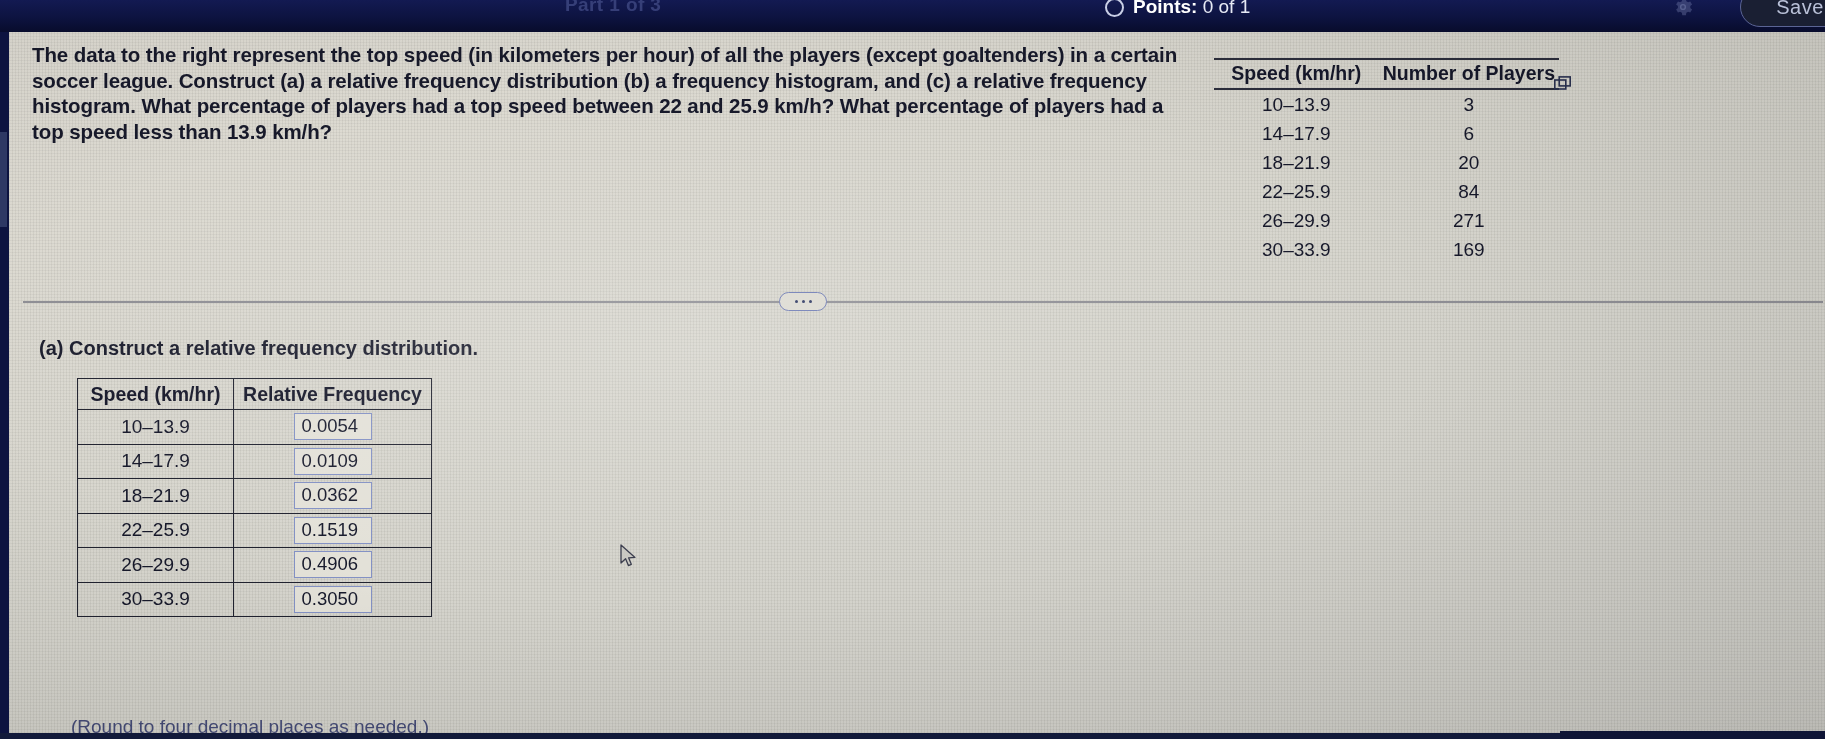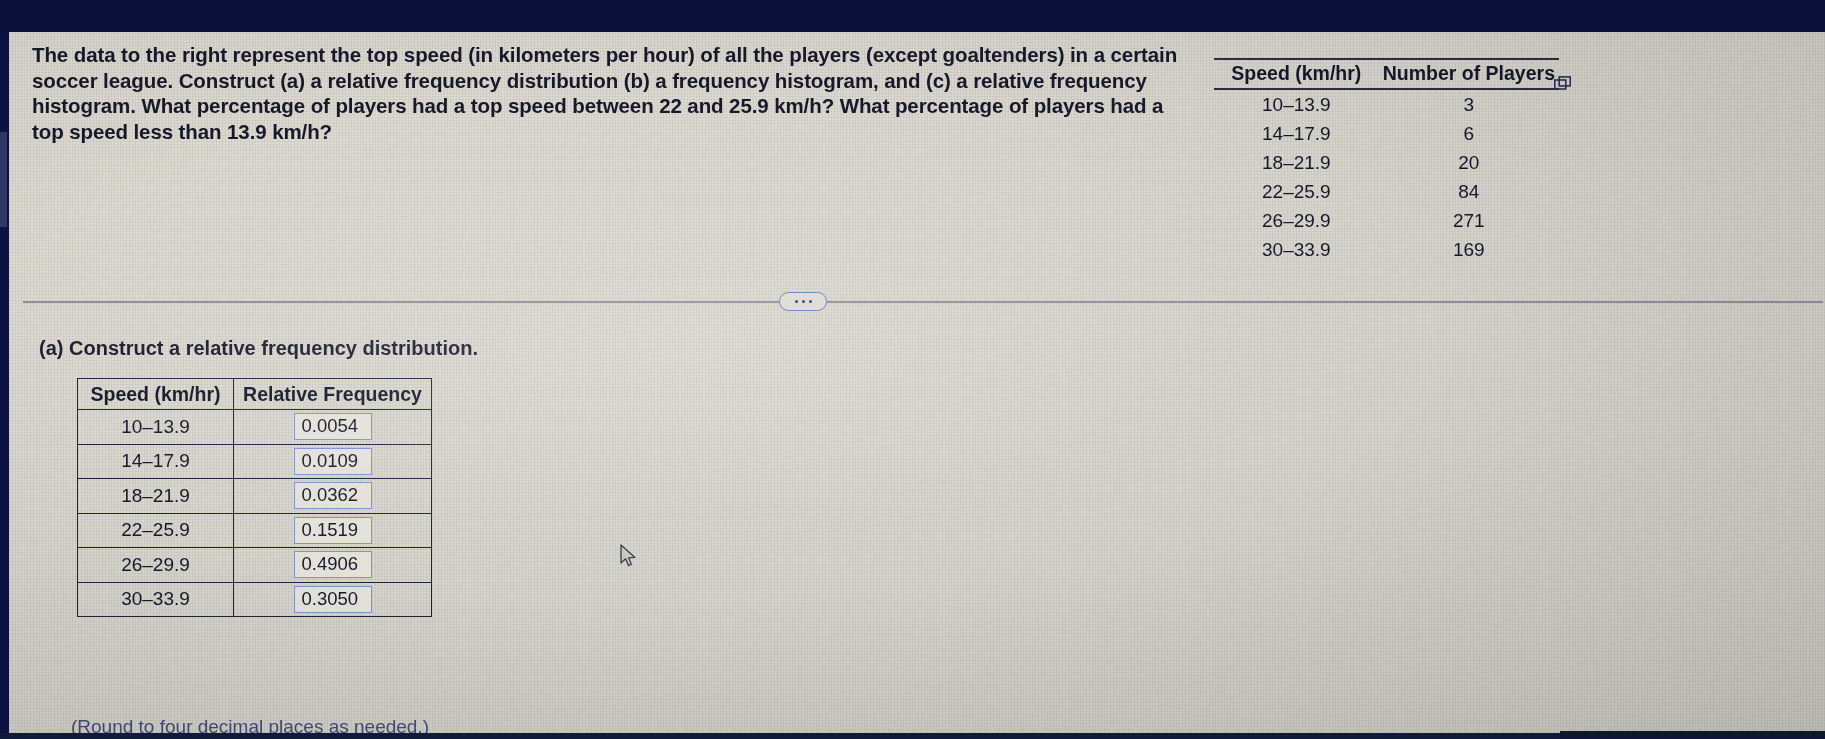--- a/index.html
+++ b/index.html
@@ -248,20 +248,35 @@
   .bottom-strip.right {
     left: 1560px; bottom: 0; width: 265px; height: 8px;
     background:#0f1536;
   }
 </style>
 </head>
 <body>
 
 <div id="screen">
 
+  <div class="topbar">
+    <div class="partlabel">Part 1 of 3</div>
+
+    <div class="points-wrap">
+      <span class="points-circle"></span>
+      <span class="points-text"><b>Points:</b> <span>0 of 1</span></span>
+    </div>
+
+    <svg class="gear-icon" viewBox="0 0 24 24">
+      <path fill="#7d87b5" d="M12 8.6a3.4 3.4 0 1 0 0 6.8 3.4 3.4 0 0 0 0-6.8zm0 5.2a1.8 1.8 0 1 1 0-3.6 1.8 1.8 0 0 1 0 3.6z"></path>
+      <path fill="#7d87b5" d="M20 12a7.9 7.9 0 0 0-.1-1.2l2-1.5-2-3.4-2.3 1a7.8 7.8 0 0 0-2-1.2L15.2 3h-4l-.4 2.7c-.7.3-1.4.7-2 1.2l-2.3-1-2 3.4 2 1.5a8 8 0 0 0 0 2.4l-2 1.5 2 3.4 2.3-1c.6.5 1.3.9 2 1.2l.4 2.7h4l.4-2.7c.7-.3 1.4-.7 2-1.2l2.3 1 2-3.4-2-1.5c.1-.4.1-.8.1-1.2z" opacity=".55"></path>
+    </svg>
+
+    <div class="save-btn">Save</div>
+  </div>
 
   <div class="left-rail">
     <div class="rail-sub"></div>
   </div>
 
   <div class="sheet">
 
     <div class="qtext">The data to the right represent the top speed (in kilometers per hour) of all the players (except goaltenders) in a certain soccer league. Construct (a) a relative frequency distribution (b) a frequency histogram, and (c) a relative frequency histogram. What percentage of players had a top speed between 22 and 25.9 km/h? What percentage of players had a top speed less than 13.9 km/h?</div>
 
     <table class="dtable">

